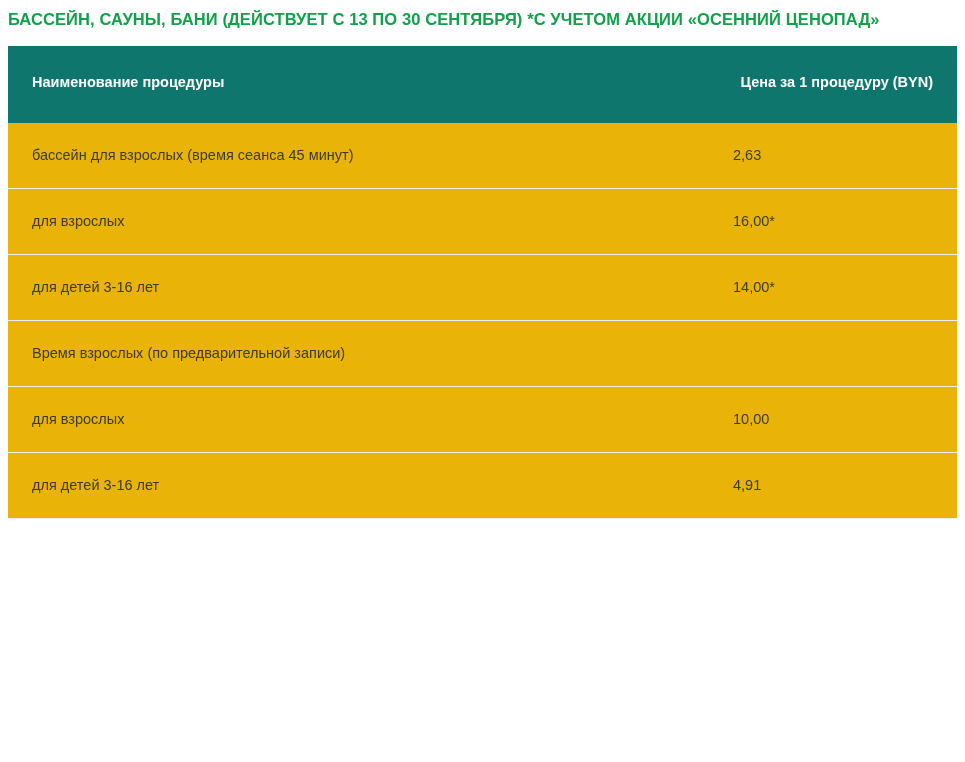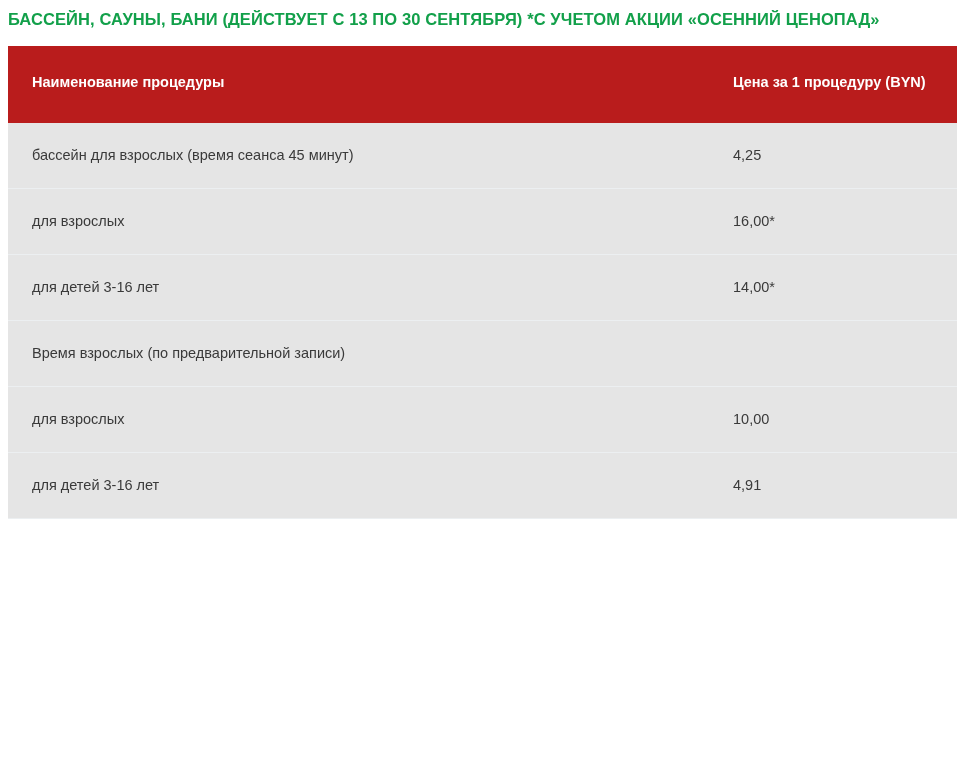--- a/index.html
+++ b/index.html
@@ -35,43 +35,44 @@
   }
   table.price-table {
     border-collapse: collapse;
     width: 949px;
     table-layout: fixed;
   }
   table.price-table col.c1 { width: 717px; }
   table.price-table col.c2 { width: 232px; }
 
   table.price-table thead th {
-    background: #b91c1c;
+    background: #0f766e;
     color: #ffffff;
     font-size: 14.5px;
     font-weight: bold;
     text-align: left;
     vertical-align: top;
     padding: 26px 24px 30px 24px;
     line-height: 1.45;
     border: none;
   }
   table.price-table thead th.col-price {
     padding-left: 8px;
+    text-align: right;
   }
   table.price-table tbody td {
     font-size: 14.5px;
     font-weight: normal;
     color: #3a3a3a;
     text-align: left;
     vertical-align: middle;
     padding: 22px 24px 22px 24px;
     line-height: 1.45;
     border-bottom: 1px solid #eceff1;
-    background: #e5e5e5;
+    background: #eab308;
   }
   table.price-table tbody td.col-price {
     padding-left: 8px;
     color: #3a3a3a;
   }
   table.price-table tbody tr.tall td {
     padding-top: 20px;
     padding-bottom: 20px;
   }
 </style>
@@ -90,21 +91,21 @@
       </colgroup>
       <thead>
         <tr>
           <th class="col-procedure">Наименование процедуры</th>
           <th class="col-price">Цена за 1 процедуру (BYN)</th>
         </tr>
       </thead>
       <tbody>
         <tr>
           <td class="col-procedure">бассейн для взрослых (время сеанса 45 минут)</td>
-          <td class="col-price">4,25</td>
+          <td class="col-price">2,63</td>
         </tr>
         <tr>
           <td class="col-procedure">для взрослых</td>
           <td class="col-price">16,00*</td>
         </tr>
         <tr>
           <td class="col-procedure">для детей 3-16 лет</td>
           <td class="col-price">14,00*</td>
         </tr>
         <tr>

